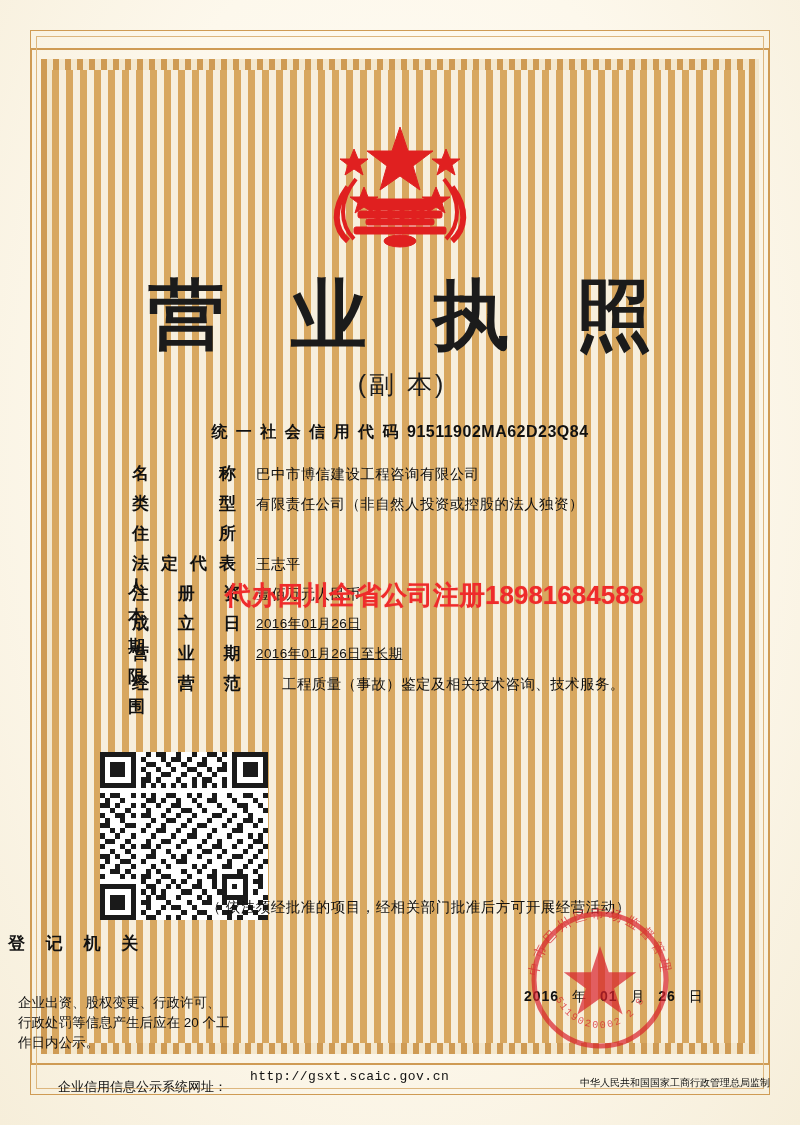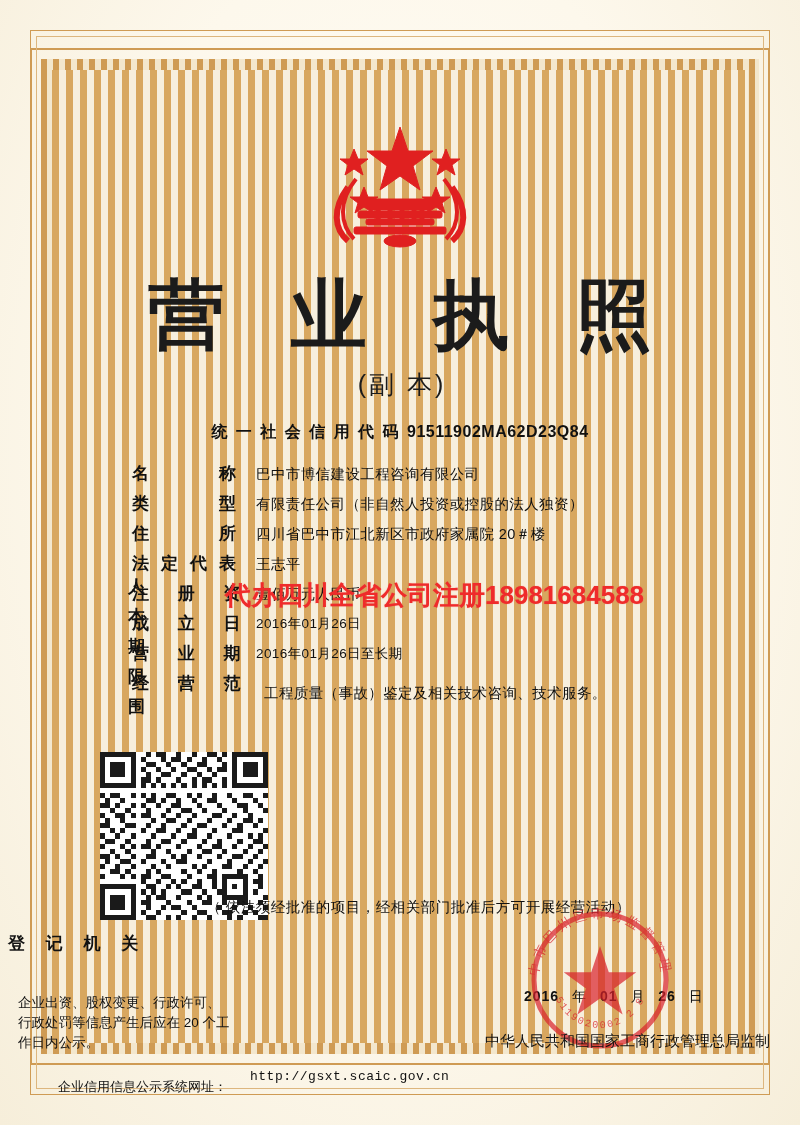--- a/index.html
+++ b/index.html
@@ -75,22 +75,22 @@
   }
   .frow{display:flex;align-items:flex-start;height:30px;}
   .flabel{
     width:128px;flex:none;
     font-size:17px;font-weight:bold;color:#111;
     letter-spacing:12px;text-indent:4px;
   }
   .fvalue{
     font-size:14.5px;color:#111;padding-top:3px;letter-spacing:0.4px;
   }
-  .fvalue.small{font-size:13.5px;}
-  .frow.scope .fvalue{padding-left:8px;margin-top:9px;}
+  .fvalue.small{font-size:13.5px;text-decoration:underline;}
+  .frow.scope .fvalue{padding-left:26px;}
 
   
   .qr{
     position:absolute;left:100px;top:752px;width:168px;height:168px;
     background:#fff;
   }
   .qr svg{display:block;}
 
   
   .notice{
@@ -132,22 +132,22 @@
   .sys-label{
     position:absolute;left:58px;top:1078px;
     font-size:13px;color:#111;
   }
   .sys-url{
     position:absolute;left:250px;top:1069px;
     font-family:"Liberation Mono","DejaVu Sans Mono",monospace;
     font-size:13px;color:#111;letter-spacing:.5px;
   }
   .bottom-right{
-    position:absolute;right:30px;top:1032px;
-    font-size:15px;color:#111;text-align:right;
+    position:absolute;right:30px;top:1076px;
+    font-size:10px;color:#111;text-align:right;
   }
 </style>
 </head>
 <body>
 
 <div id="page">
 
   <div class="border-outer">
     <div class="border-mid"></div>
   </div>
@@ -205,21 +205,20 @@
     <div class="frow">
       <div class="flabel">名　　称</div>
       <div class="fvalue">巴中市博信建设工程咨询有限公司</div>
     </div>
     <div class="frow">
       <div class="flabel">类　　型</div>
       <div class="fvalue">有限责任公司（非自然人投资或控股的法人独资）</div>
     </div>
     <div class="frow">
       <div class="flabel">住　　所</div>
-      <div class="fvalue">四川省巴中市江北新区市政府家属院 20＃楼</div>
     </div>
     <div class="frow">
       <div class="flabel">法定代表人</div>
       <div class="fvalue">王志平</div>
     </div>
     <div class="frow">
       <div class="flabel">注 册 资 本</div>
       <div class="fvalue">壹佰万元人民币</div>
     </div>
     <div class="frow">

